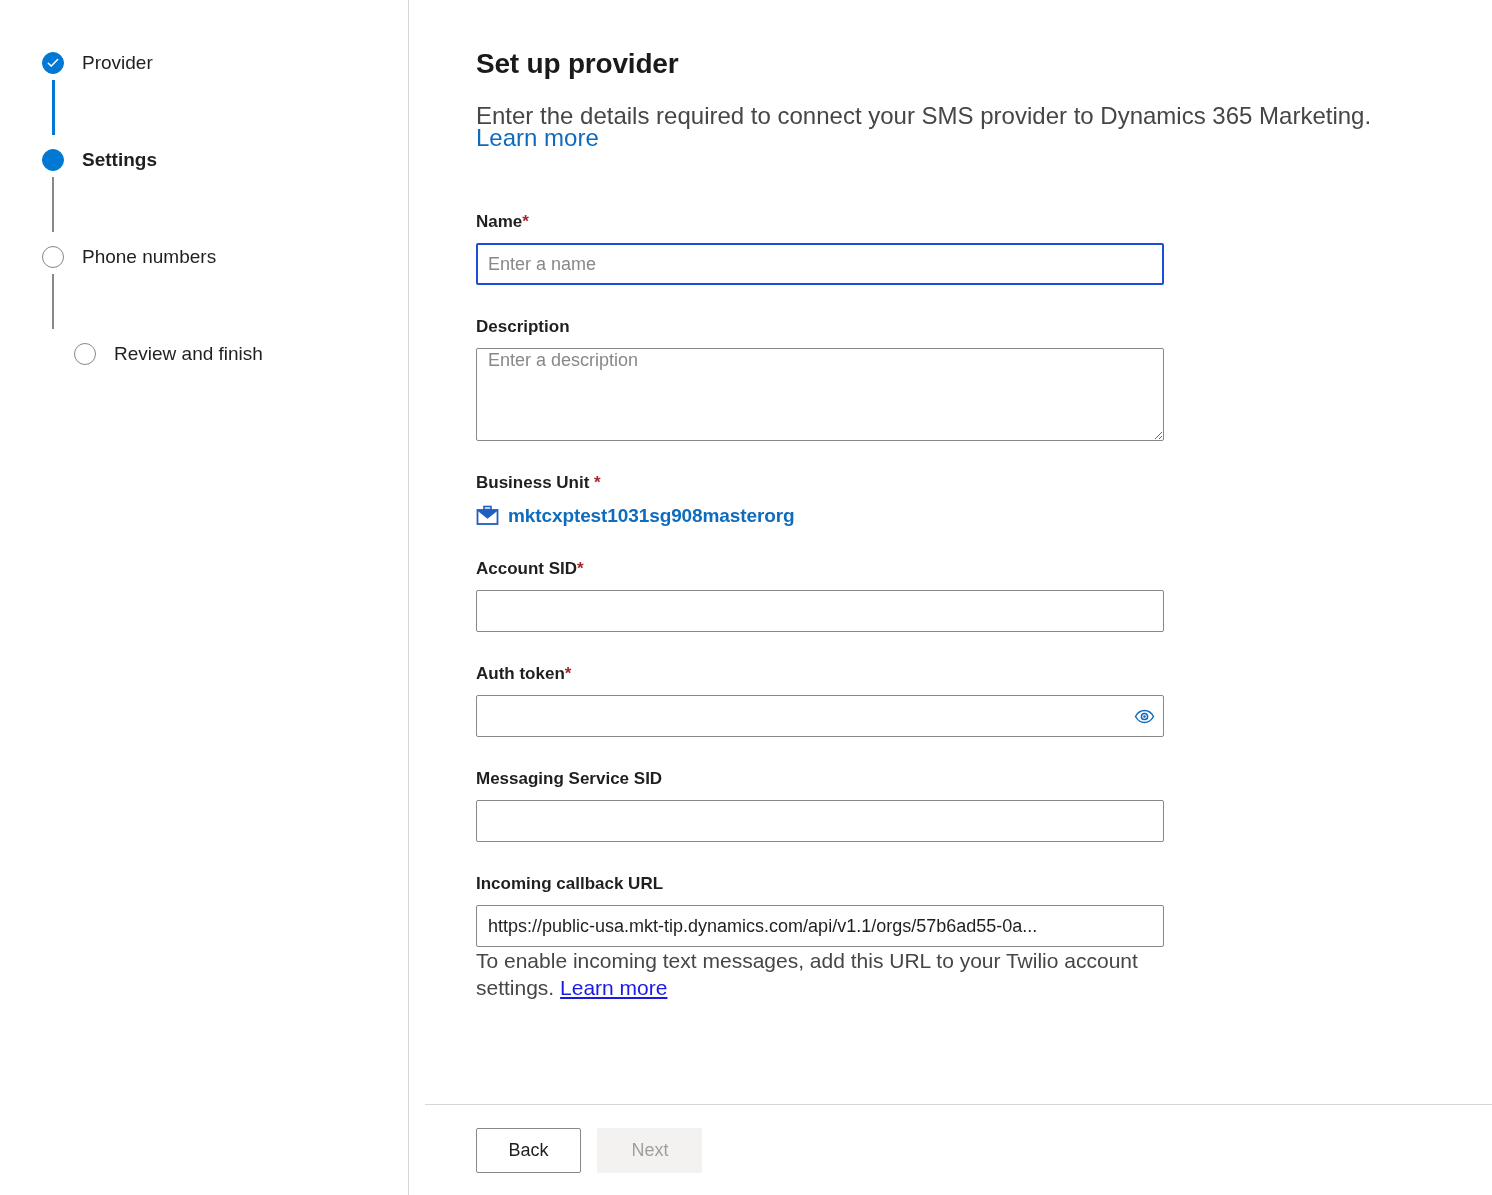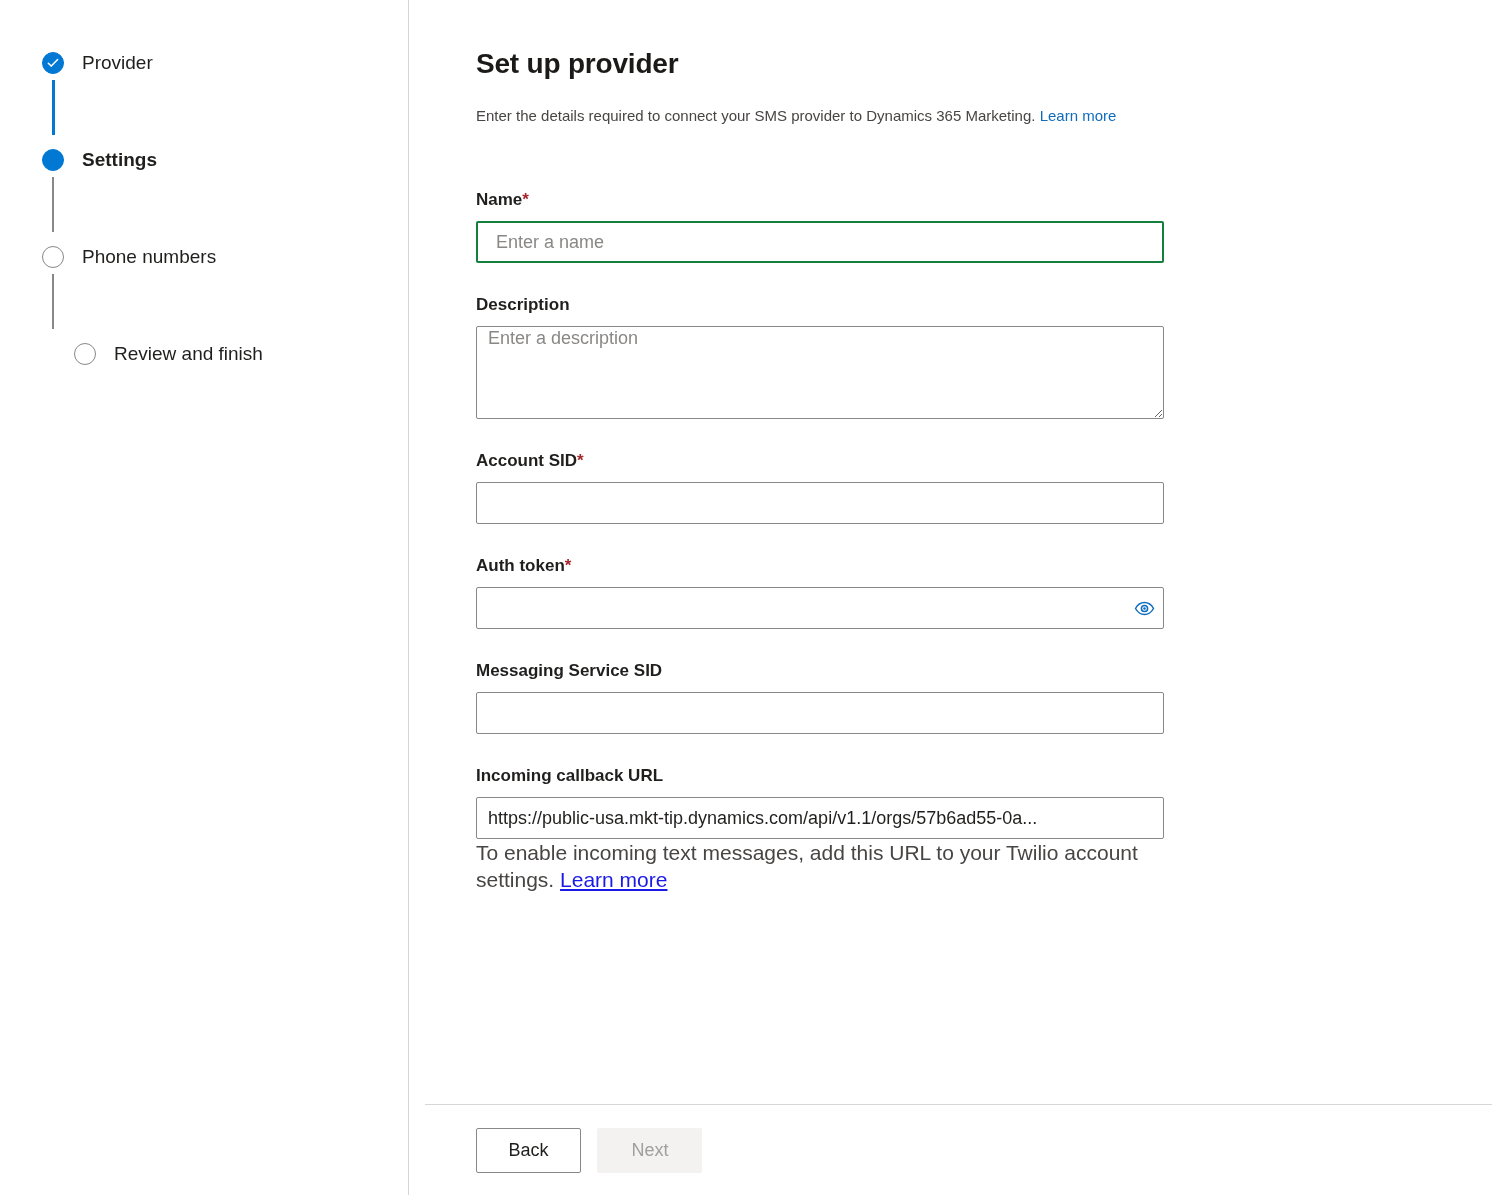--- a/index.html
+++ b/index.html
@@ -94,21 +94,21 @@
   }
   #page-title {
     font-size: 28px;
     font-weight: bold;
     line-height: 34px;
     letter-spacing: -0.2px;
     margin: 0 0 24px 0;
     color: #1b1a19;
   }
   #subtitle {
-    font-size: 15px;
+    font-size: 24px;
     line-height: 22px;
     color: #484644;
     margin: 0 0 62px 0;
     max-width: 920px;
   }
   a.link-plain {
     color: #0f6cbd;
     text-decoration: none;
   }
   a.link-underline {
@@ -140,22 +140,22 @@
     height: 42px;
     line-height: 40px;
     outline: none;
     display: block;
   }
   input.text-input::placeholder, textarea.text-input::placeholder {
     color: #8a8886;
     opacity: 1;
   }
   input.text-input.focused {
-    border: 2px solid #15803d;
-    padding-left: 18px;
+    border: 2px solid #1d4ed8;
+    padding-left: 10px;
     caret-color: #201f1e;
   }
   textarea.text-input {
     height: 93px;
     line-height: 22px;
     resize: vertical;
   }
 
   
   .bu-value {
@@ -283,20 +283,33 @@
       <div class="field">
         <label class="field-label"><span>Name</span><span class="req">*</span></label>
         <input class="text-input focused" type="text" autofocus="" placeholder="Enter a name" style="">
       </div>
 
       <div class="field">
         <label class="field-label">Description</label>
         <textarea class="text-input" placeholder="Enter a description" style=""></textarea>
       </div>
 
+      <div class="field">
+        <label class="field-label"><span>Business Unit</span> <span class="req-spaced">*</span></label>
+        <div class="bu-value">
+          <span class="bu-icon">
+            <svg viewBox="0 0 23 23" xmlns="http://www.w3.org/2000/svg">
+              <rect x="8" y="2.5" width="7" height="3" fill="none" stroke="#1f5fbf" stroke-width="1.6"></rect>
+              <rect x="1.5" y="6" width="20" height="14" fill="none" stroke="#1f5fbf" stroke-width="1.8"></rect>
+              <path d="M1.5 6 L11.5 14 L21.5 6" fill="#1f5fbf" stroke="#1f5fbf" stroke-width="1.2"></path>
+            </svg>
+          </span>
+          <span class="bu-text">mktcxptest1031sg908masterorg</span>
+        </div>
+      </div>
 
       <div class="field">
         <label class="field-label"><span>Account SID</span><span class="req">*</span></label>
         <input class="text-input" type="text" placeholder="" style="">
       </div>
 
       <div class="field">
         <label class="field-label"><span>Auth token</span><span class="req">*</span></label>
         <div class="input-wrap">
           <input class="text-input" type="password" placeholder="" style="">

